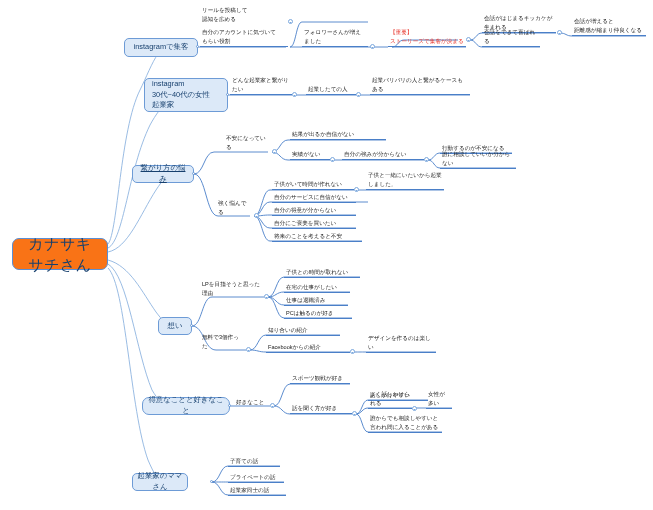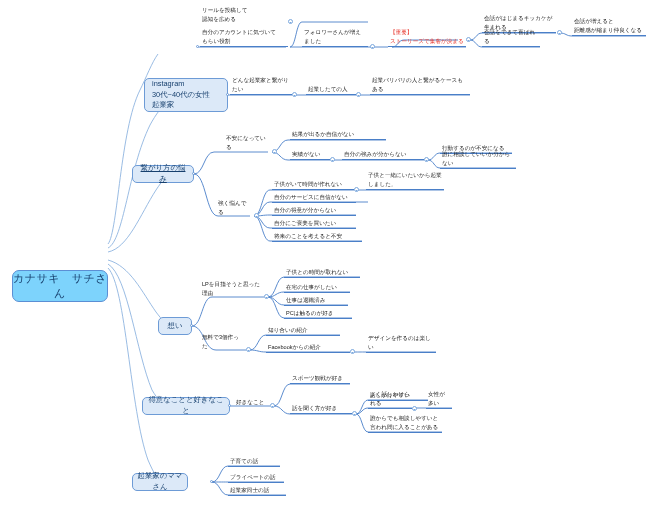--- a/index.html
+++ b/index.html
@@ -16,30 +16,29 @@
   
   .node{
     position:absolute;
     box-sizing:border-box;
     white-space:pre-line;
     color:#1a1a1a;
   }
 
   
   .root{
-    background:#7dd3fc;
+    background:#f97316;
     border:1.4px solid #5b8fd4;
     border-radius:7px;
     color:#17406e;
-    font-size:11px;
+    font-size:15px;
     letter-spacing:.5px;
     display:flex;align-items:center;justify-content:center;
     text-align:center;
     line-height:1.4;
-    margin-top:32px;
   }
 
   
   .topic{
     background:#dce9f8;
     border:1.1px solid #6d9bd6;
     border-radius:5px;
     font-size:7.4px;
     color:#17406e;
     display:flex;align-items:center;justify-content:center;
@@ -158,20 +157,21 @@
       <path d="M356,414 C362,414 362,432 368,432 L442,432"></path>
 
       <path d="M212,482 C220,482 220,466 228,466 L280,466"></path>
       <path d="M212,482 C220,482 220,482 228,482 L284,482"></path>
       <path d="M212,482 C220,482 220,495 228,495 L286,495"></path>
     </g>
   </svg>
 
   <div class="node root" style="left:12px;top:238px;width:96px;height:32px;">カナサキ　サチさん</div>
 
+  <div class="node topic" style="left:124px;top:38px;width:74px;height:19px;">instagramで集客</div>
   <div class="dot" style="left:196px;top:45px;"></div>
 
   <div class="node leaf nb" style="left:200px;top:6px;width:88px;height:18px;">リールを投稿して
 認知を広める</div>
 
   <div class="node leaf" style="left:200px;top:28px;width:88px;height:19px;">自分のアカウントに気づいて
 もらい役割</div>
   <div class="handle" style="left:288px;top:19px;"></div>
 
   <div class="node leaf" style="left:302px;top:30px;width:66px;height:17px;">フォロワーさんが増えました</div>
@@ -253,21 +253,21 @@
   <div class="node leaf nb" style="left:200px;top:340px;width:46px;height:11px;">無料で3個作った</div>
   <div class="handle" style="left:246px;top:347px;"></div>
 
   <div class="node leaf" style="left:266px;top:325px;width:74px;height:11px;">知り合いの紹介</div>
 
   <div class="node leaf" style="left:266px;top:342px;width:84px;height:11px;">Facebookからの紹介</div>
   <div class="handle" style="left:350px;top:349px;"></div>
 
   <div class="node leaf" style="left:366px;top:342px;width:70px;height:11px;">デザインを作るのは楽しい</div>
 
-  <div class="node topic" style="left:142px;top:397px;width:88px;height:18px;">得意なことと好きなこと</div>
+  <div class="node topic" style="left:142px;top:397px;width:88px;height:18px;border-radius:7px;">得意なことと好きなこと</div>
   <div class="dot" style="left:228px;top:404px;"></div>
 
   <div class="node leaf nb" style="left:234px;top:396px;width:36px;height:11px;">好きなこと</div>
   <div class="handle" style="left:270px;top:403px;"></div>
 
   <div class="node leaf" style="left:290px;top:373px;width:60px;height:11px;">スポーツ観戦が好き</div>
 
   <div class="node leaf" style="left:290px;top:403px;width:62px;height:11px;">話を聞く方が好き</div>
   <div class="handle" style="left:352px;top:411px;"></div>
 

